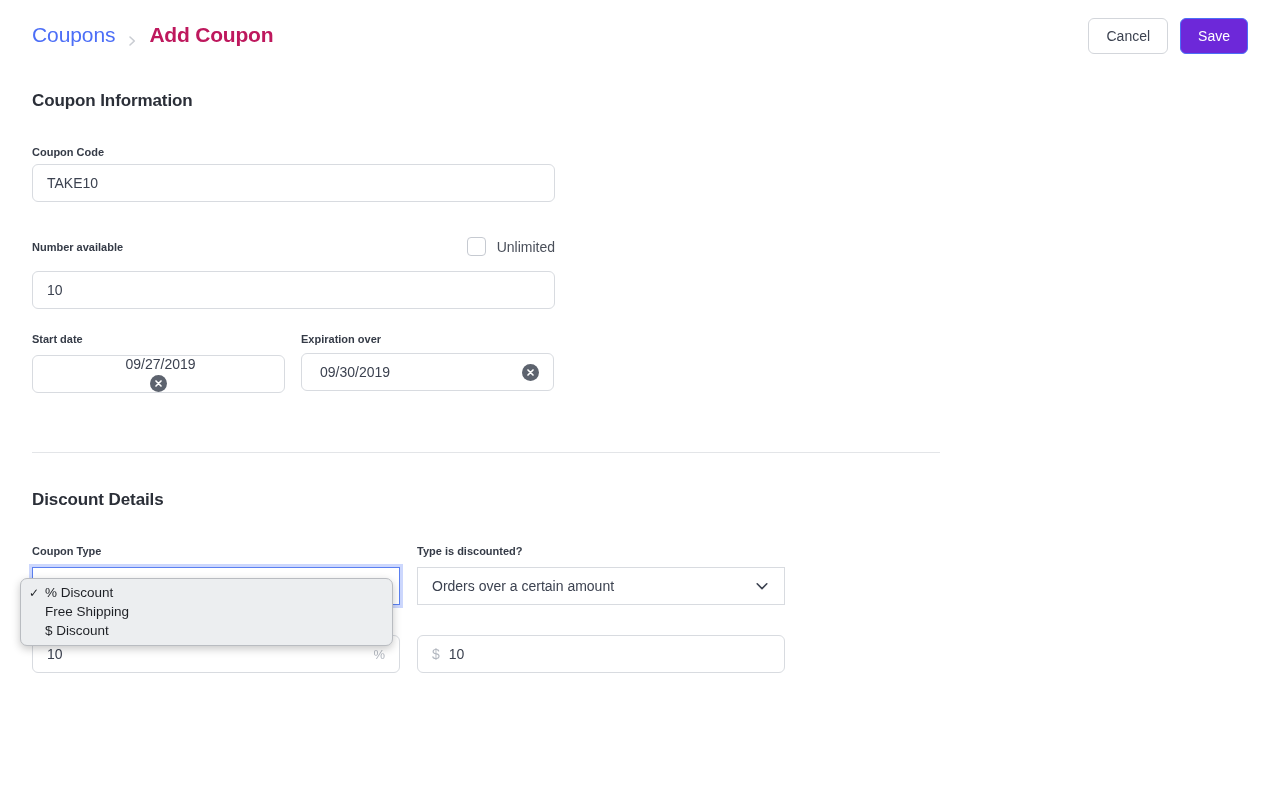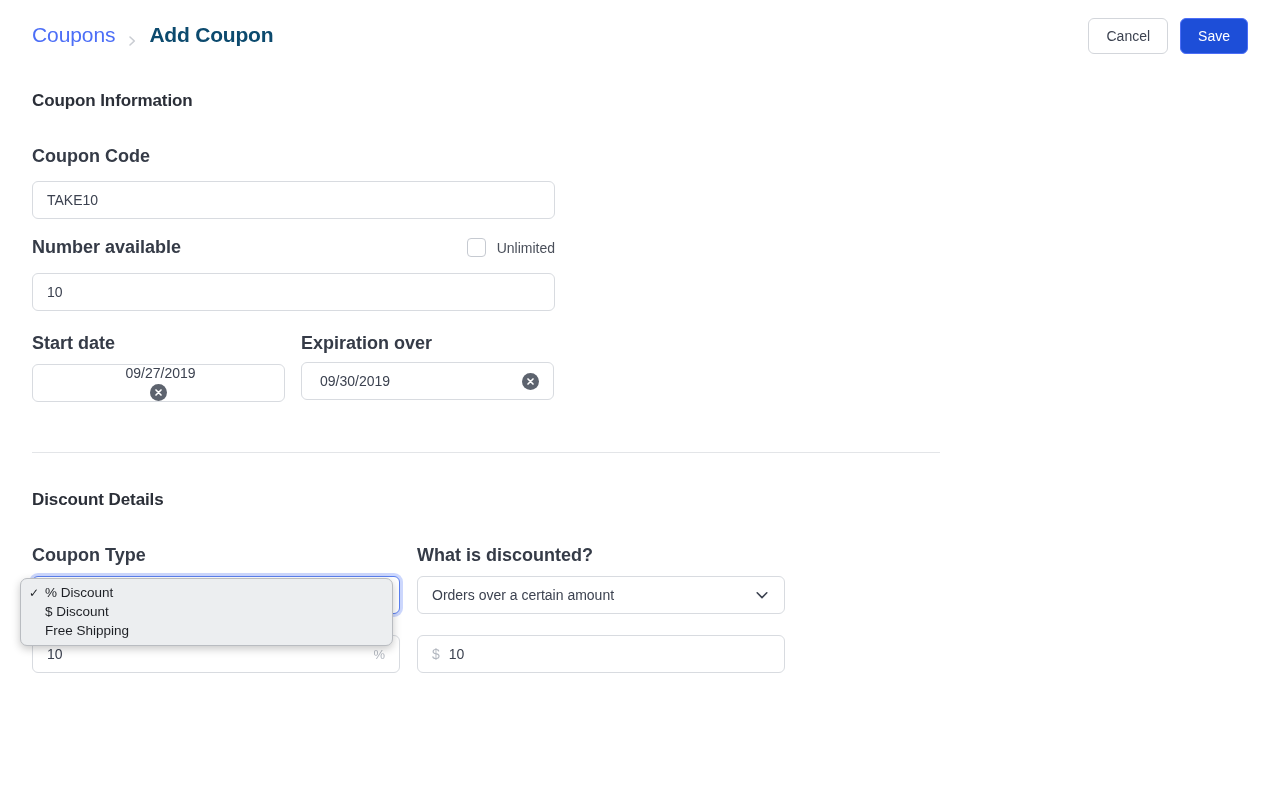--- a/index.html
+++ b/index.html
@@ -42,21 +42,21 @@
   .crumb-sep {
     width: 14px; height: 14px;
     display: inline-block;
     position: relative;
     top: 1px;
   }
   .crumb-sep svg { display: block; }
   .crumb-current {
     font-size: 21px;
     font-weight: bold;
-    color: #0c4a6e;
+    color: #be185d;
     letter-spacing: -0.2px;
   }
 
   .topbar-actions {
     position: absolute;
     right: 32px;
     top: 18px;
     display: flex;
     align-items: flex-end;
     gap: 12px;
@@ -69,38 +69,38 @@
     padding: 0 17px;
     cursor: pointer;
     line-height: 34px;
   }
   .btn-cancel {
     background: #ffffff;
     border: 1px solid #d3d6db;
     color: #3c4250;
   }
   .btn-save {
-    background: #1d4ed8;
+    background: #6d28d9;
     border: 1px solid #4c6ef7;
     color: #ffffff;
   }
 
   
   .content { position: absolute; top: 74px; left: 0; width: 1280px; }
 
   .section-title {
     font-size: 17px;
     font-weight: bold;
     color: #2b2f38;
     letter-spacing: -0.1px;
     margin-left: 32px;
   }
 
   .field-label {
-    font-size: 18px;
+    font-size: 11px;
     font-weight: bold;
     color: #353b47;
     letter-spacing: 0px;
   }
 
   .input {
     height: 38px;
     border: 1px solid #d8dbe0;
     border-radius: 6px;
     background: #ffffff;
@@ -167,21 +167,21 @@
     top: 378px;
     width: 908px;
     height: 1px;
     background: #e3e5e8;
   }
 
   
   .select {
     height: 38px;
     border: 1px solid #d8dbe0;
-    border-radius: 6px;
+    border-radius: 0;
     background: #ffffff;
     display: flex;
     align-items: center;
     padding: 0 14px;
     font-size: 14px;
     color: #3c4250;
     cursor: pointer;
     width: 100%;
     position: relative;
   }
@@ -249,21 +249,21 @@
     </div>
 
   </div>
 
   <div class="content">
 
     <div class="section-title" style="position:absolute; top:17px;">Coupon Information</div>
 
     <div class="row" style="left:32px; top:72px; width:523px;">
       <div class="field-label">Coupon Code</div>
-      <div class="input" style="margin-top:14px;">
+      <div class="input" style="margin-top:6px;">
         <span class="val">TAKE10</span>
       </div>
     </div>
 
     <div class="row" style="left:32px; top:163px; width:523px;">
       <div style="display:flex; align-items:center; justify-content:space-between;">
         <div class="field-label">Number available</div>
         <div class="checkbox-wrap">
           <div class="checkbox"></div>
           <span class="checkbox-label">Unlimited</span>
@@ -310,21 +310,21 @@
     </div>
 
     <div class="row" style="left:32px; top:561px; width:368px;">
       <div class="input">
         <span class="val">10</span>
         <span class="affix-right">%</span>
       </div>
     </div>
 
     <div class="row" style="left:417px; top:471px; width:368px;">
-      <div class="field-label">What is discounted?</div>
+      <div class="field-label">Type is discounted?</div>
       <div class="select" style="margin-top:10px;">
         <span class="sel-val">Orders over a certain amount</span>
         <span class="chev">
           <svg width="16" height="16" viewBox="0 0 16 16">
             <path d="M3.2 5.8 L8 10.6 L12.8 5.8" fill="none" stroke="#3c4250" stroke-width="1.6" stroke-linecap="round" stroke-linejoin="round"></path>
           </svg>
         </span>
       </div>
     </div>
 
@@ -337,21 +337,21 @@
 
   </div>
 
   <div class="dropdown-popup">
     <div class="dd-item">
       <span class="dd-check">✓</span>
       <span class="dd-label">% Discount</span>
     </div>
     <div class="dd-item">
       <span class="dd-check"></span>
-      <span class="dd-label">$ Discount</span>
+      <span class="dd-label">Free Shipping</span>
     </div>
     <div class="dd-item">
       <span class="dd-check"></span>
-      <span class="dd-label">Free Shipping</span>
+      <span class="dd-label">$ Discount</span>
     </div>
   </div>
 
 </div>
 
 </body></html>

